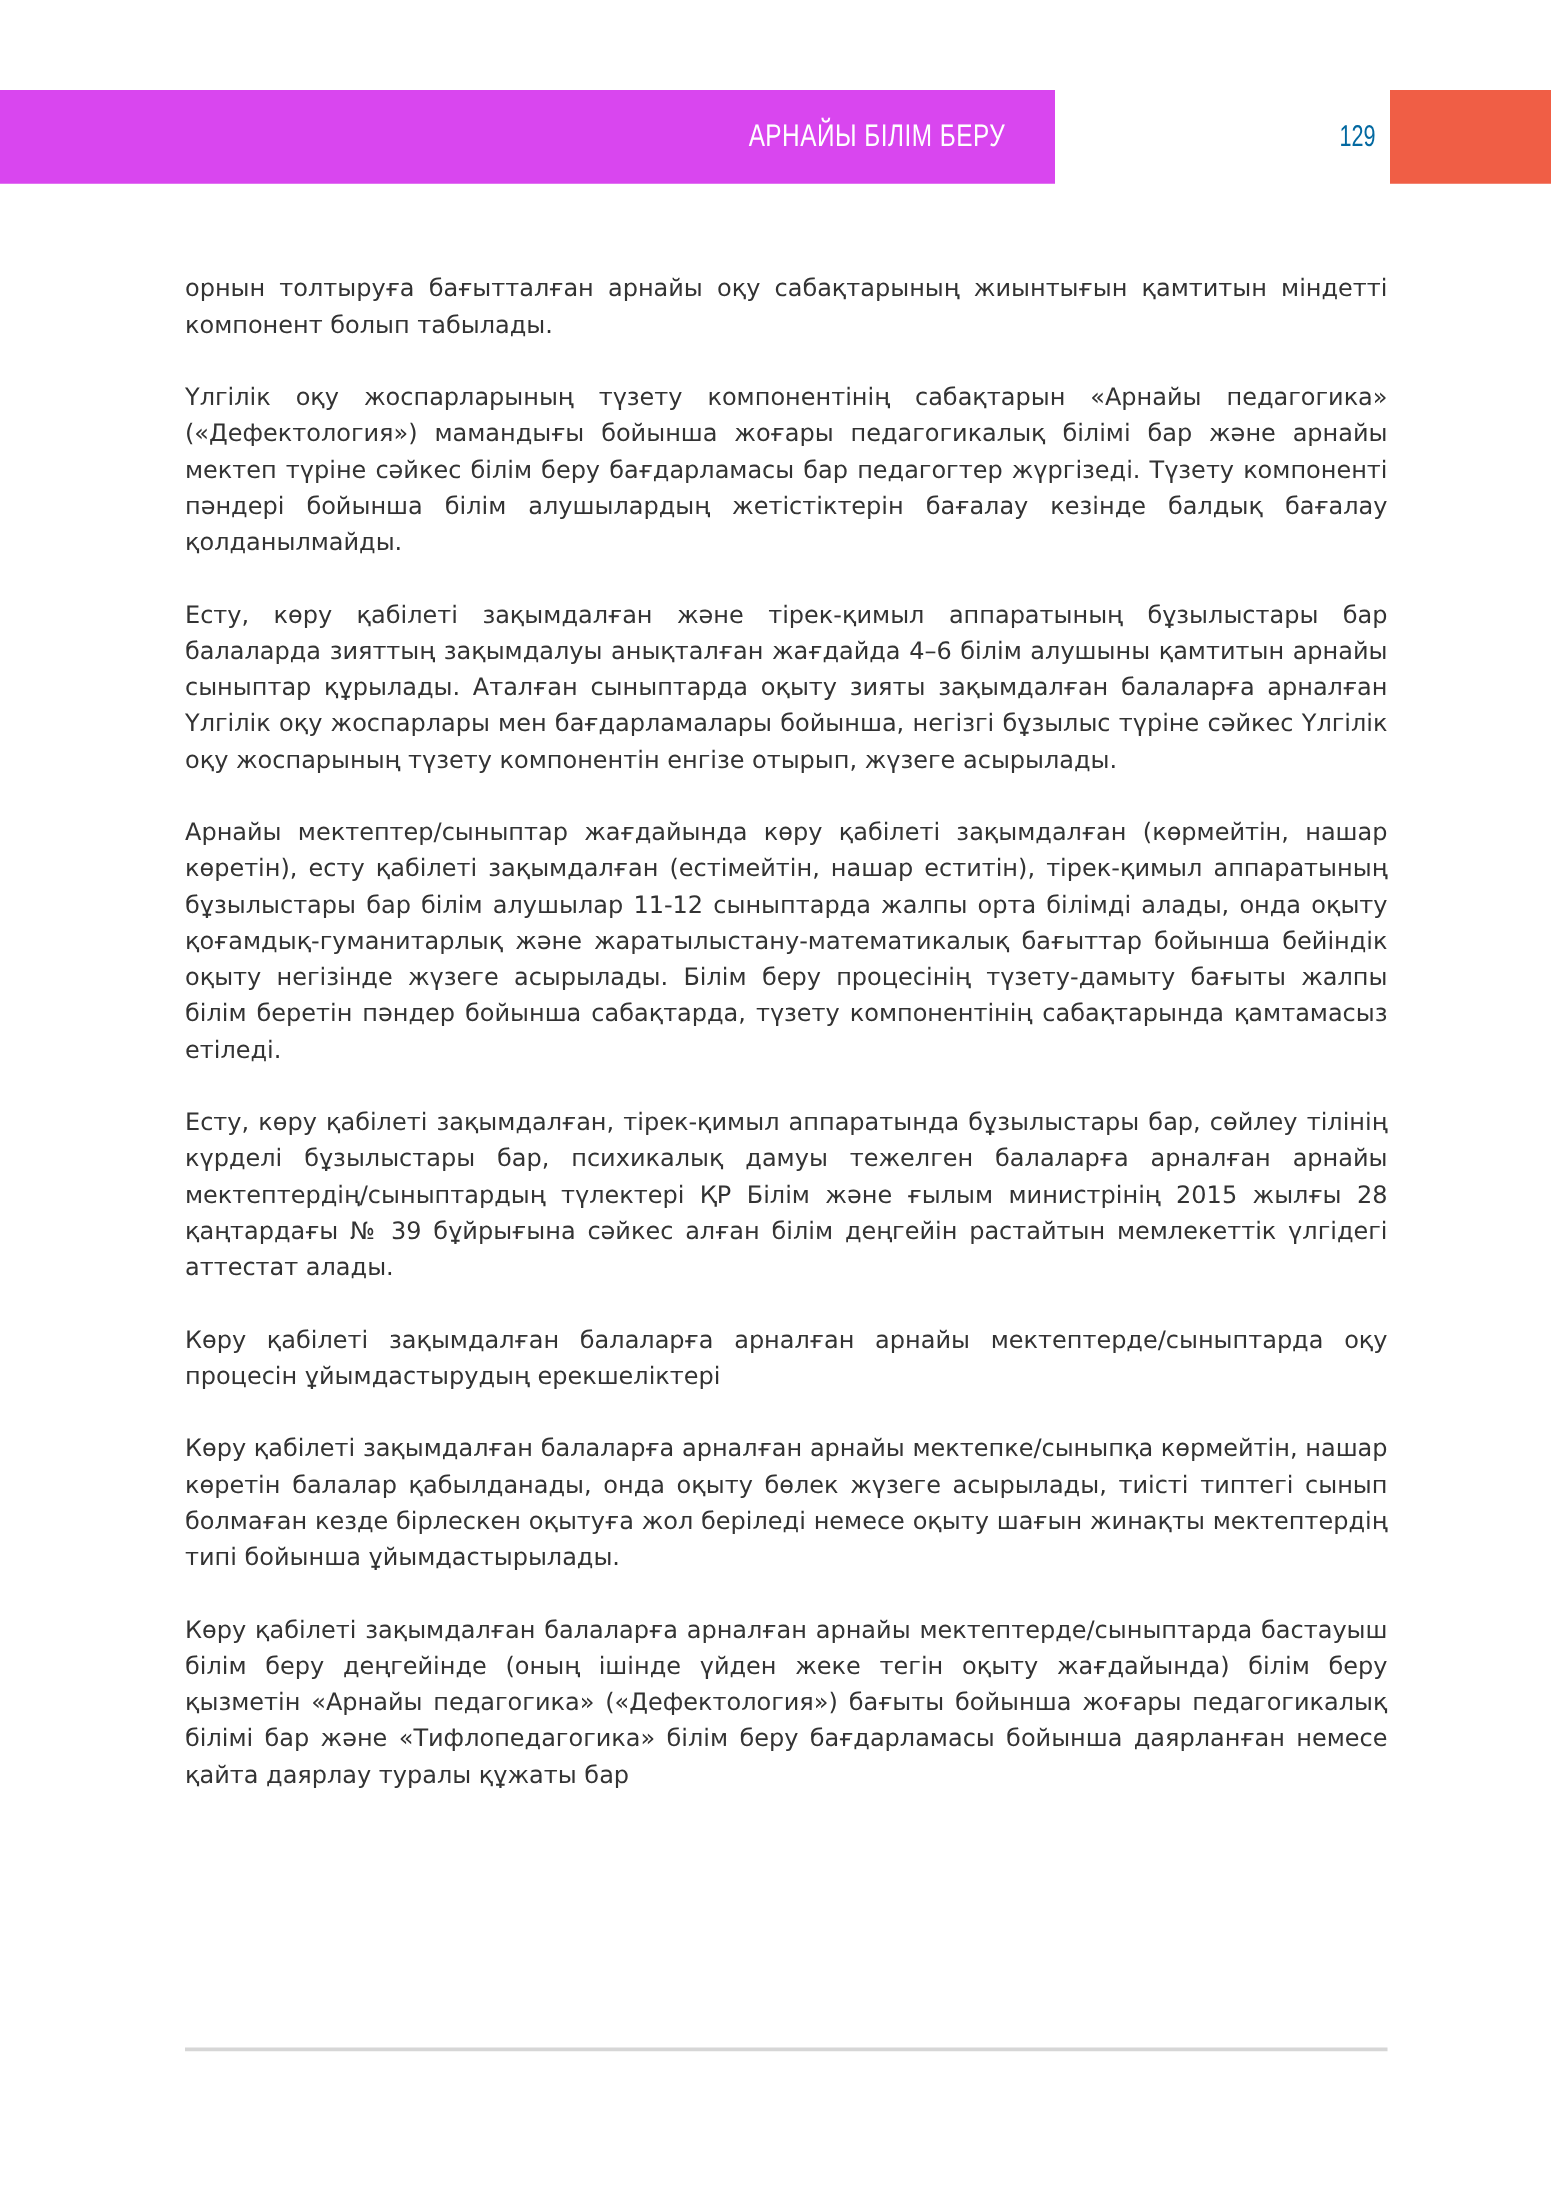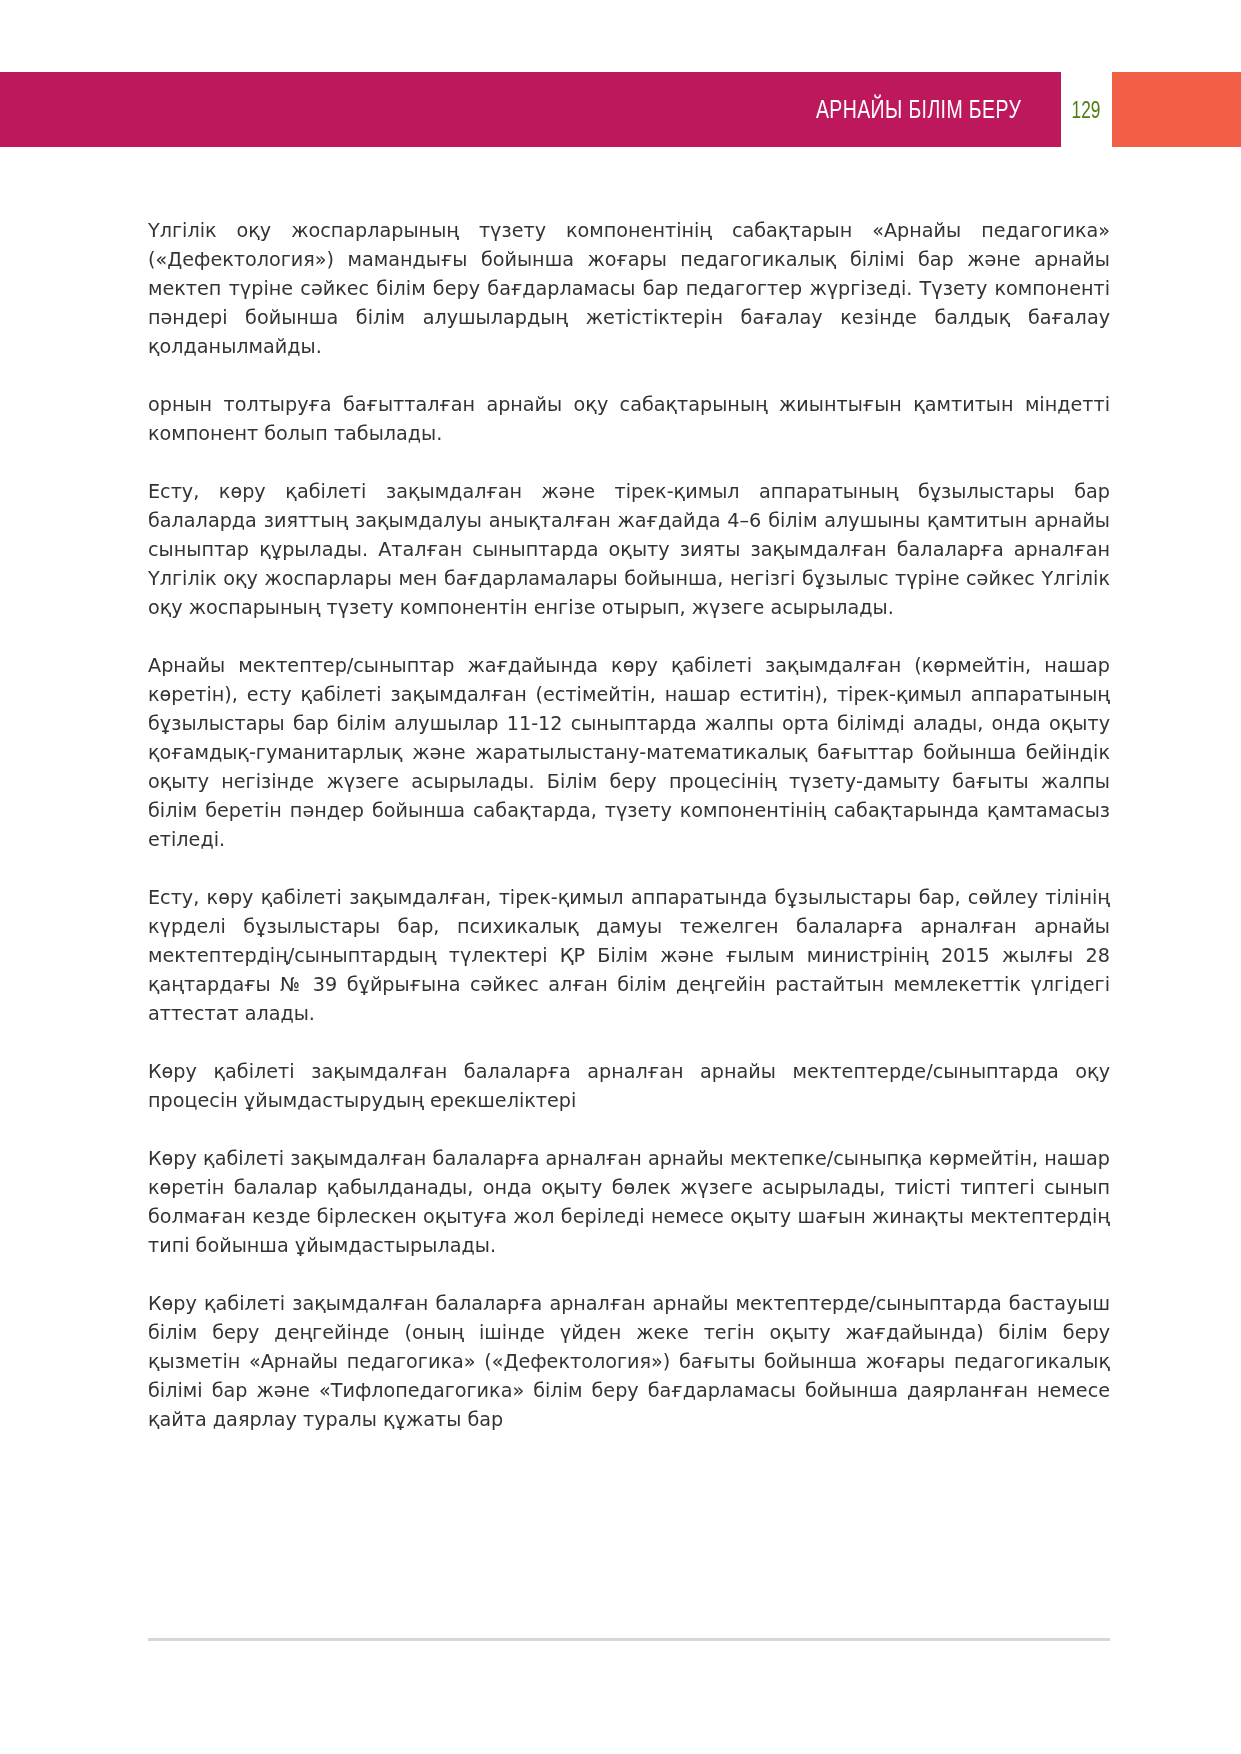--- a/index.html
+++ b/index.html
@@ -10,23 +10,23 @@
     body {
       width: 1241px;
       height: 1754px;
       position: relative;
       overflow: hidden;
     }
     .header-bar-left {
       position: absolute;
       left: 0;
       top: 72px;
-      width: 1061px;
+      width: 844px;
       height: 75px;
-      background: #be185d;
+      background: #d946ef;
     }
     .header-title {
       position: absolute;
       right: 40px;
       top: 0;
       height: 75px;
       line-height: 75px;
       color: #ffffff;
       font-family: "Liberation Sans", sans-serif;
       font-size: 25px;
@@ -35,21 +35,21 @@
       transform-origin: right center;
     }
     .page-number {
       position: absolute;
       left: 1061px;
       top: 72px;
       width: 51px;
       height: 75px;
       line-height: 75px;
       text-align: center;
-      color: #4d7c0f;
+      color: #0369a1;
       font-family: "Liberation Sans", sans-serif;
       font-size: 24px;
     }
     .page-number span {
       display: inline-block;
       transform: scaleX(0.72);
     }
     .header-bar-right {
       position: absolute;
       left: 1112px;
@@ -86,22 +86,22 @@
 
 <div class="header-bar-left">
   <div class="header-title">АРНАЙЫ БІЛІМ БЕРУ</div>
 </div>
 <div class="page-number">
   <span>129</span>
 </div>
 <div class="header-bar-right"></div>
 
 <div class="content">
+  <p>орнын толтыруға бағытталған арнайы оқу сабақтарының жиынтығын қамтитын міндетті компонент болып табылады.</p>
   <p>Үлгілік оқу жоспарларының түзету компонентінің сабақтарын «Арнайы педагогика» («Дефектология») мамандығы бойынша жоғары педагогикалық білімі бар және арнайы мектеп түріне сәйкес білім беру бағдарламасы бар педагогтер жүргізеді. Түзету компоненті пәндері бойынша білім алушылардың жетістіктерін бағалау кезінде балдық бағалау қолданылмайды.</p>
-  <p>орнын толтыруға бағытталған арнайы оқу сабақтарының жиынтығын қамтитын міндетті компонент болып табылады.</p>
   <p>Есту, көру қабілеті зақымдалған және тірек-қимыл аппаратының бұзылыстары бар балаларда зияттың зақымдалуы анықталған жағдайда 4–6 білім алушыны қамтитын арнайы сыныптар құрылады. Аталған сыныптарда оқыту зияты зақымдалған балаларға арналған Үлгілік оқу жоспарлары мен бағдарламалары бойынша, негізгі бұзылыс түріне сәйкес Үлгілік оқу жоспарының түзету компонентін енгізе отырып, жүзеге асырылады.</p>
   <p>Арнайы мектептер/сыныптар жағдайында көру қабілеті зақымдалған (көрмейтін, нашар көретін), есту қабілеті зақымдалған (естімейтін, нашар еститін), тірек-қимыл аппаратының бұзылыстары бар білім алушылар 11-12 сыныптарда жалпы орта білімді алады, онда оқыту қоғамдық-гуманитарлық және жаратылыстану-математикалық бағыттар бойынша бейіндік оқыту негізінде жүзеге асырылады. Білім беру процесінің түзету-дамыту бағыты жалпы білім беретін пәндер бойынша сабақтарда, түзету компонентінің сабақтарында қамтамасыз етіледі.</p>
   <p>Есту, көру қабілеті зақымдалған, тірек-қимыл аппаратында бұзылыстары бар, сөйлеу тілінің күрделі бұзылыстары бар, психикалық дамуы тежелген балаларға арналған арнайы мектептердің/сыныптардың түлектері ҚР Білім және ғылым министрінің 2015 жылғы 28 қаңтардағы № 39 бұйрығына сәйкес алған білім деңгейін растайтын мемлекеттік үлгідегі аттестат алады.</p>
   <p>Көру қабілеті зақымдалған балаларға арналған арнайы мектептерде/сыныптарда оқу процесін ұйымдастырудың ерекшеліктері</p>
   <p>Көру қабілеті зақымдалған балаларға арналған арнайы мектепке/сыныпқа көрмейтін, нашар көретін балалар қабылданады, онда оқыту бөлек жүзеге асырылады, тиісті типтегі сынып болмаған кезде бірлескен оқытуға жол беріледі немесе оқыту шағын жинақты мектептердің типі бойынша ұйымдастырылады.</p>
   <p>Көру қабілеті зақымдалған балаларға арналған арнайы мектептерде/сыныптарда бастауыш білім беру деңгейінде (оның ішінде үйден жеке тегін оқыту жағдайында) білім беру қызметін «Арнайы педагогика» («Дефектология») бағыты бойынша жоғары педагогикалық білімі бар және «Тифлопедагогика» білім беру бағдарламасы бойынша даярланған немесе қайта даярлау туралы құжаты бар</p>
 </div>
 
 <div class="footer-line"></div>
 

